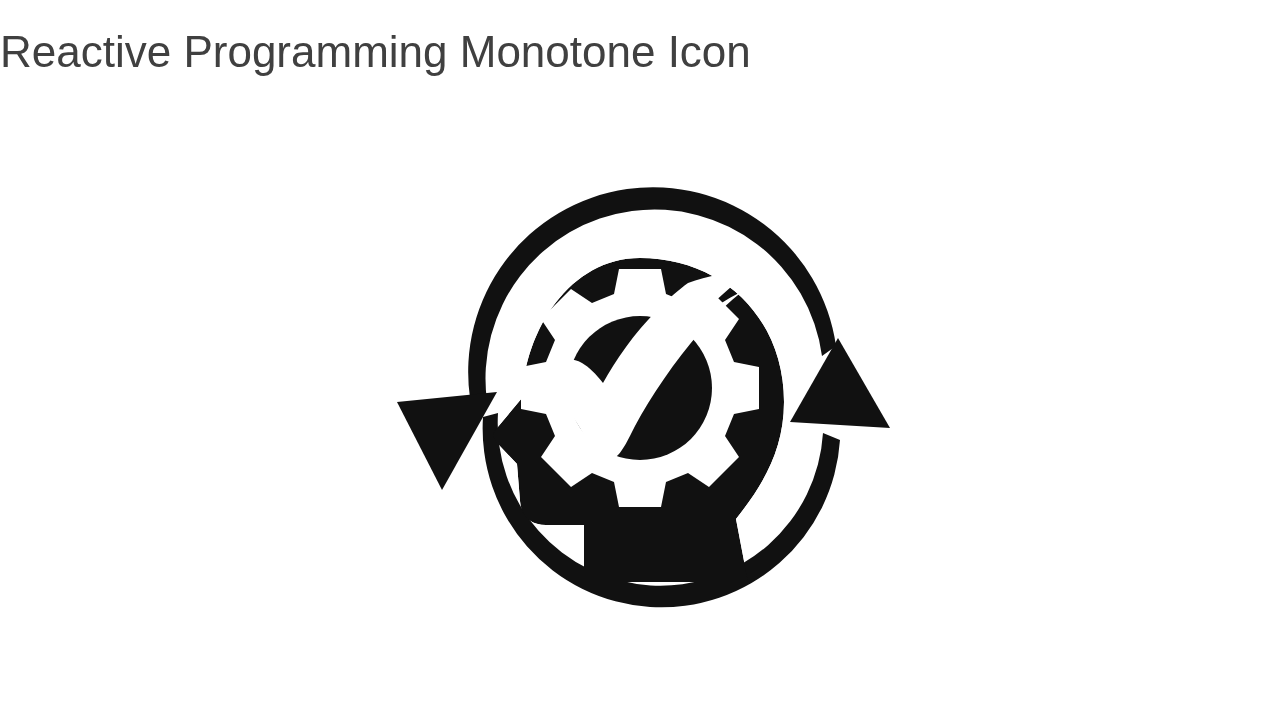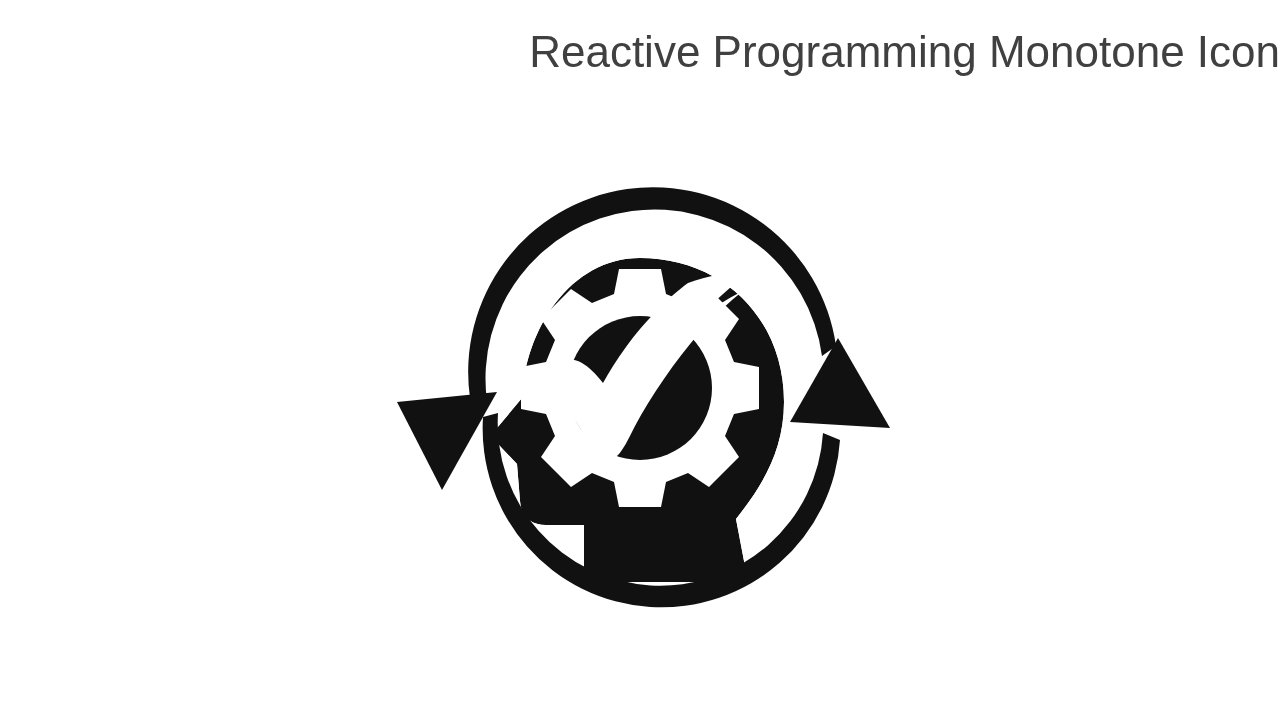--- a/index.html
+++ b/index.html
@@ -18,21 +18,21 @@
     position: relative;
     width: 1280px;
     height: 720px;
     background: #ffffff;
   }
   .slide-title {
     position: absolute;
     left: 0;
     top: 27px;
     width: 1280px;
-    text-align: right;
+    text-align: left;
     font-family: "Liberation Sans", sans-serif;
     font-size: 44px;
     font-weight: 400;
     letter-spacing: 0px;
     color: #404040;
     white-space: nowrap;
     line-height: 1.15;
     user-select: none;
   }
   .icon-stage {

